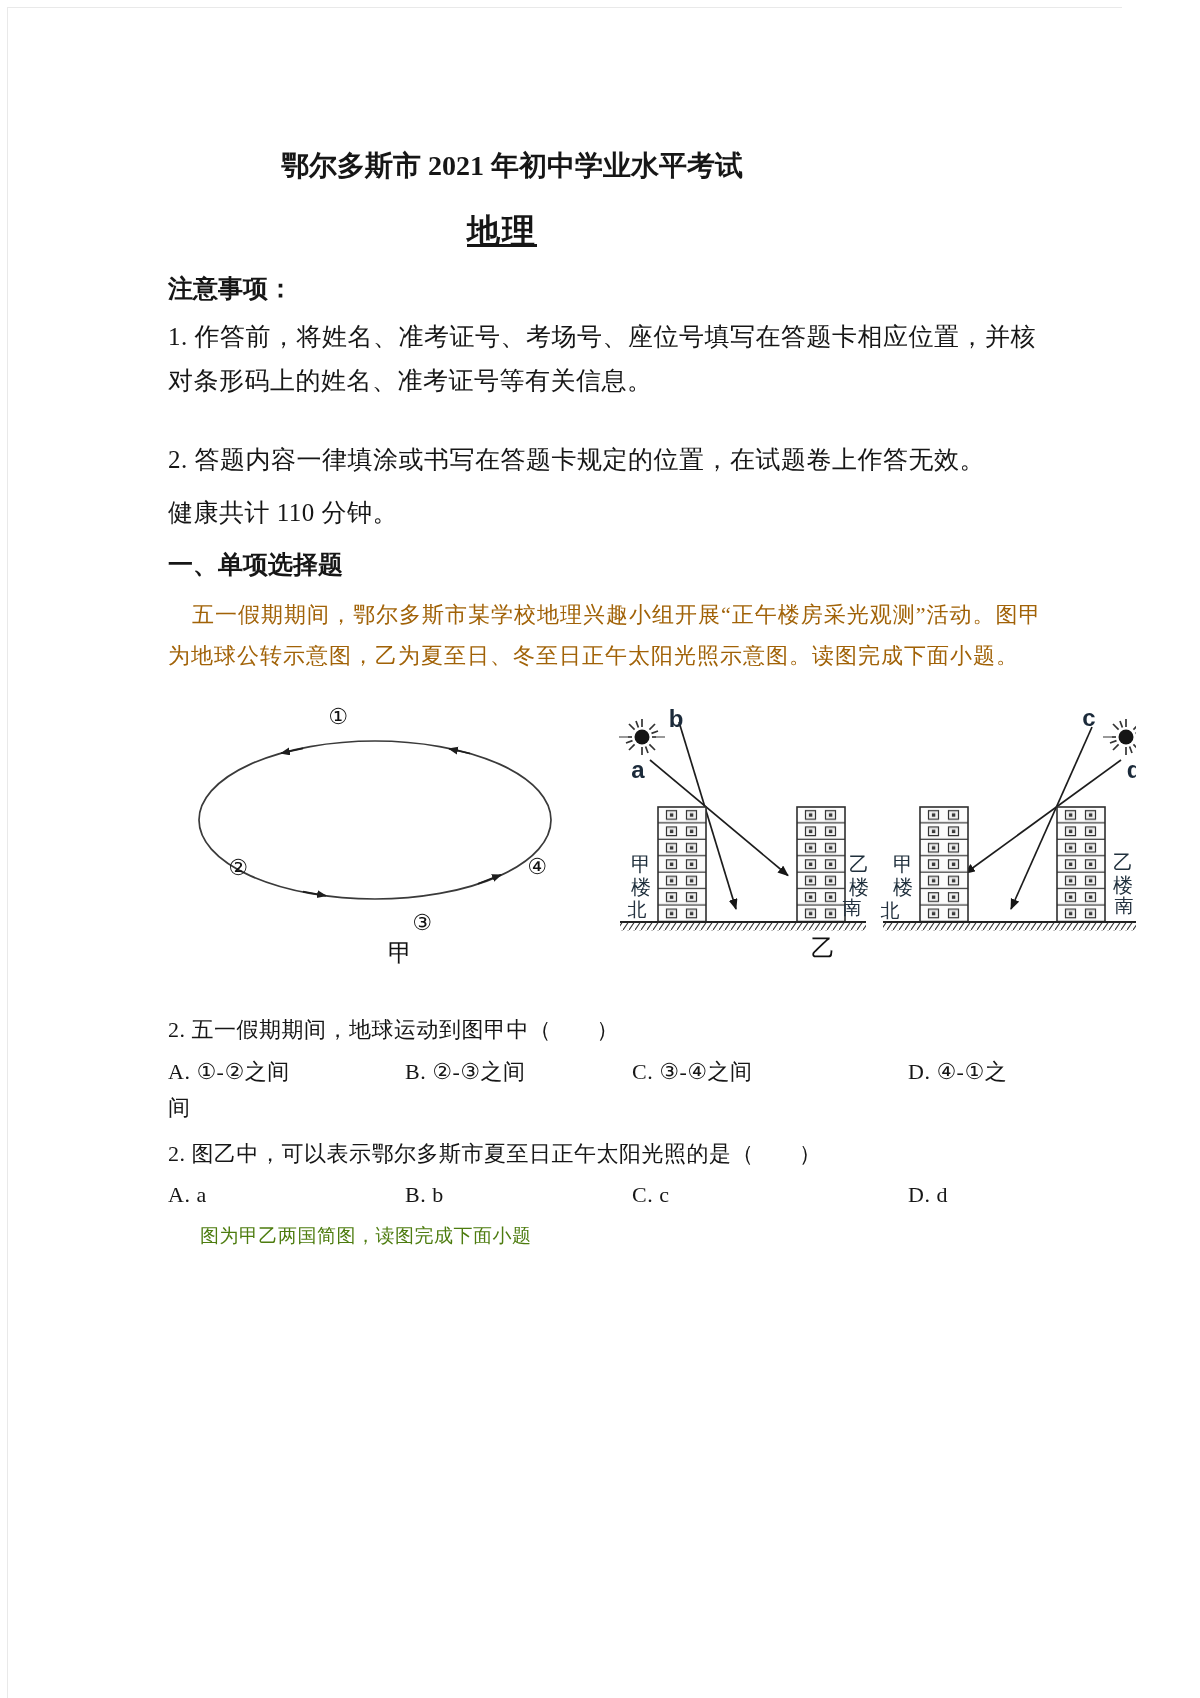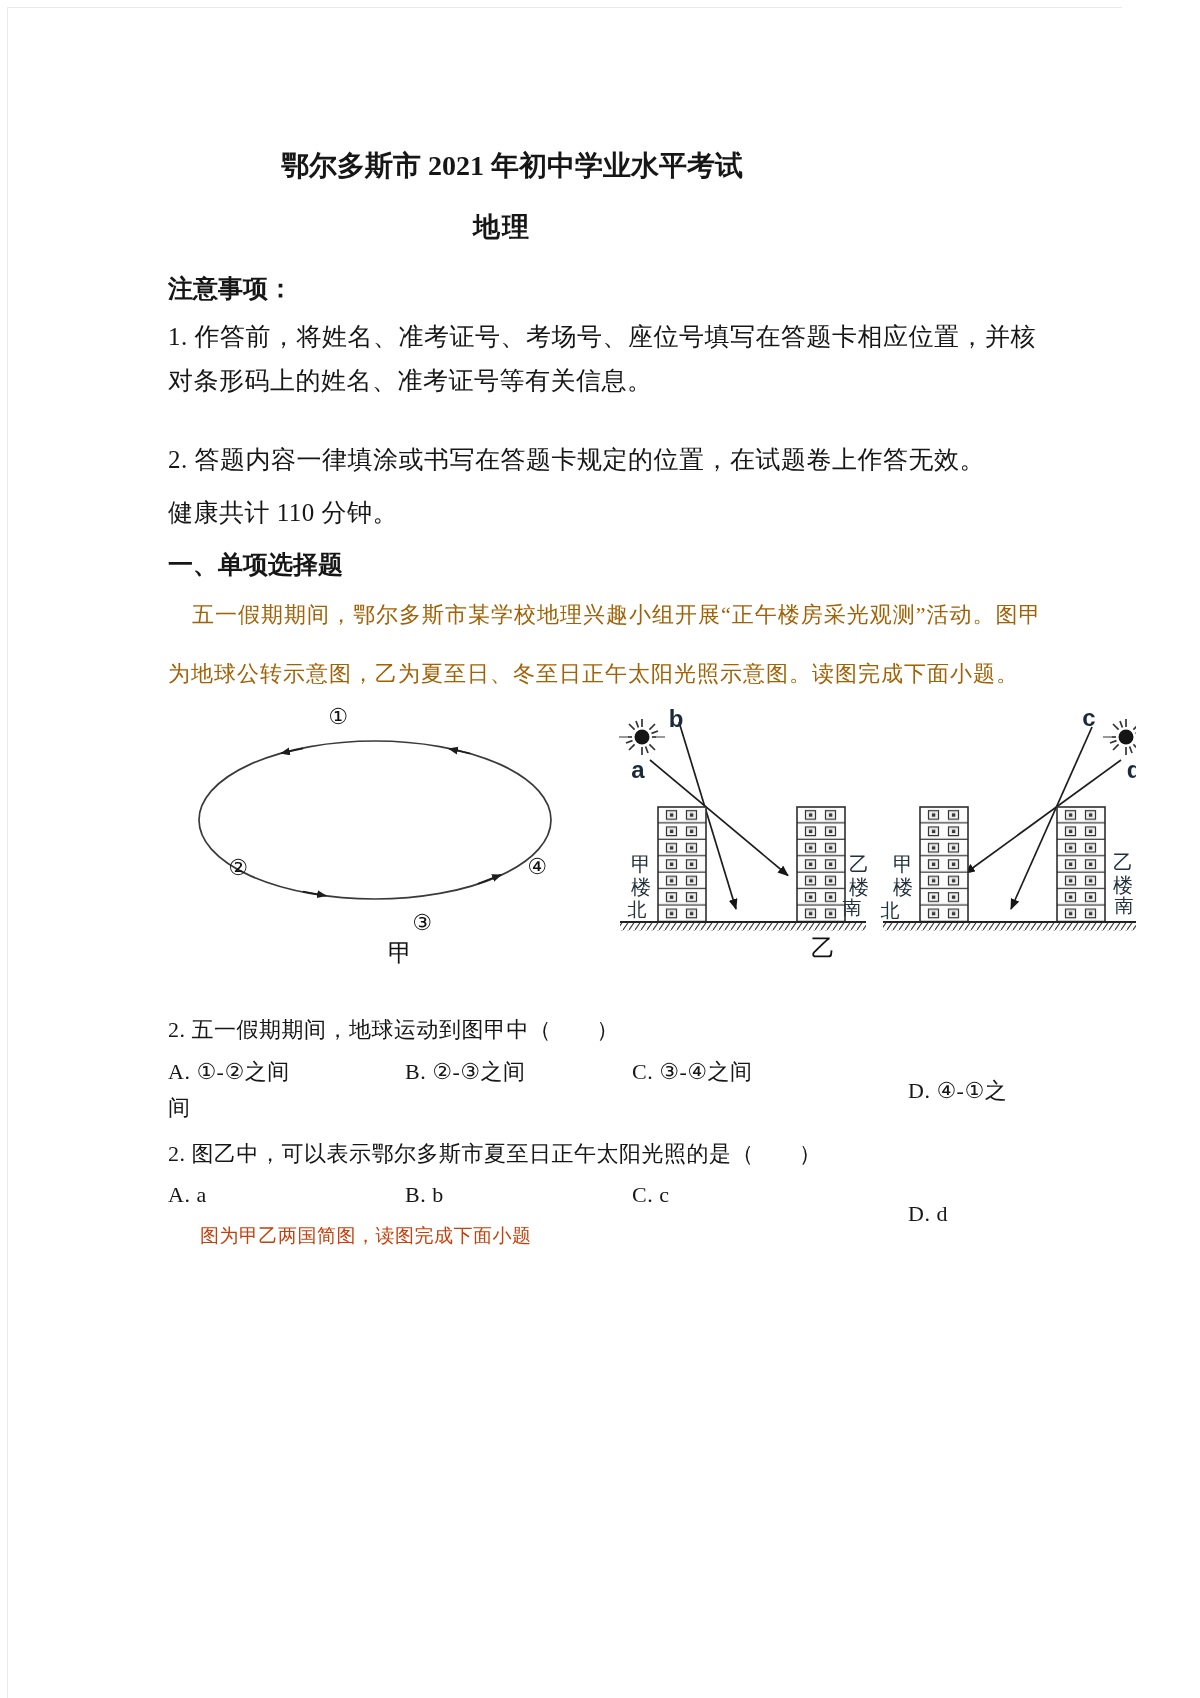--- a/index.html
+++ b/index.html
@@ -6,29 +6,29 @@
   .page {
     position:relative; width:1136px; height:1698px; background:#ffffff;
     font-family:"Liberation Serif","DejaVu Serif","DejaVu Sans",serif;
     color:#161616; overflow:hidden;
   }
   .page-edge { position:absolute; left:7px; top:7px; right:14px; bottom:0;
     border-left:1px solid #e9e9e9; border-top:1px solid #e9e9e9; }
   .line { position:absolute; white-space:nowrap; line-height:1.25; }
   .center { transform:translateX(-50%); }
   .doc-title { font-size:28px; font-weight:bold; letter-spacing:0px; }
-  .doc-subject { font-size:27px; font-weight:bold; letter-spacing:2px; }
+  .doc-subject { font-size:33px; font-weight:bold; letter-spacing:2px;text-decoration:underline; }
   .notice-head, .sec-head { font-size:25px; font-weight:bold; }
   .body-line { font-size:25px; letter-spacing:0.5px; }
   .passage { font-size:22px; letter-spacing:1px; color:#a16207; }
-  .passage-sm { font-size:19px; letter-spacing:0.5px; color:#c2410c; }
+  .passage-sm { font-size:19px; letter-spacing:0.5px; color:#4d7c0f; }
   .qline { font-size:22px; letter-spacing:0.5px; }
   .opt-row { position:absolute; left:168px; width:900px; height:30px; }
   .opt { position:absolute; top:0; white-space:nowrap; font-size:22px; letter-spacing:0.5px; }
-  .opt.c1 { left:0; } .opt.c2 { left:237px; } .opt.c3 { left:464px; } .opt.c4 { left:740px;margin-top:19px; }
+  .opt.c1 { left:0; } .opt.c2 { left:237px; } .opt.c3 { left:464px; } .opt.c4 { left:740px; }
   .fig-label { position:absolute; transform:translate(-50%,-50%); white-space:nowrap; }
   .circ-num { font-family:"DejaVu Sans",sans-serif; font-size:22px; color:#111; }
   .fig-caption { font-size:24px; color:#111; letter-spacing:0; }
   .ray-lab { font-family:"Liberation Sans","DejaVu Sans",sans-serif; font-size:24px; font-weight:bold; color:#1b2a3a; }
   .v-label { position:absolute; width:24px; transform:translate(-50%,-50%);
     font-size:20px; line-height:23px; text-align:center; word-break:break-all; color:#20303d;margin-top:34px; }
   .dir-lab { font-size:19px; color:#243240; }
   svg { position:absolute; }
 </style>
 </head>
@@ -42,21 +42,21 @@
 
   <div class="line notice-head" style="left:168px; top:273px;">注意事项：</div>
   <div class="line body-line" style="left:168px; top:321px;">1. 作答前，将姓名、准考证号、考场号、座位号填写在答题卡相应位置，并核</div>
   <div class="line body-line" style="left:168px; top:365px;">对条形码上的姓名、准考证号等有关信息。</div>
   <div class="line body-line" style="left:168px; top:409px;margin-top:35px;">2. 答题内容一律填涂或书写在答题卡规定的位置，在试题卷上作答无效。</div>
   <div class="line body-line" style="left:168px; top:497px;">健康共计 110 分钟。</div>
 
   <div class="line sec-head" style="left:168px; top:549px;">一、单项选择题</div>
 
   <div class="line passage" style="left:192px; top:601px;">五一假期期间，鄂尔多斯市某学校地理兴趣小组开展“正午楼房采光观测”活动。图甲</div>
-  <div class="line passage" style="left:168px; top:660px;">为地球公转示意图，乙为夏至日、冬至日正午太阳光照示意图。读图完成下面小题。</div>
+  <div class="line passage" style="left:168px; top:642px;">为地球公转示意图，乙为夏至日、冬至日正午太阳光照示意图。读图完成下面小题。</div>
 
   <svg style="left:175px; top:660px;" width="400" height="310" viewBox="0 0 400 310">
     <defs>
       <marker id="arr1" markerUnits="userSpaceOnUse" markerWidth="12" markerHeight="10" refX="9" refY="4" orient="auto">
         <path d="M0,0 L10,4 L0,8 Z" fill="#1d1d1d"></path>
       </marker>
       <marker id="arr1s" markerUnits="userSpaceOnUse" markerWidth="8" markerHeight="8" refX="5" refY="2.5" orient="auto">
         <path d="M0,0 L6,2.5 L0,5 Z" fill="#2a2a2a"></path>
       </marker>
     </defs>

